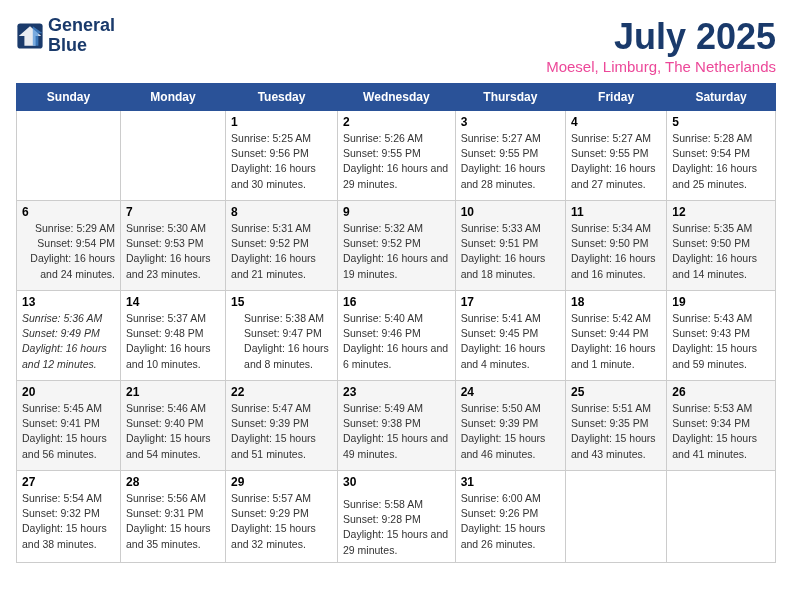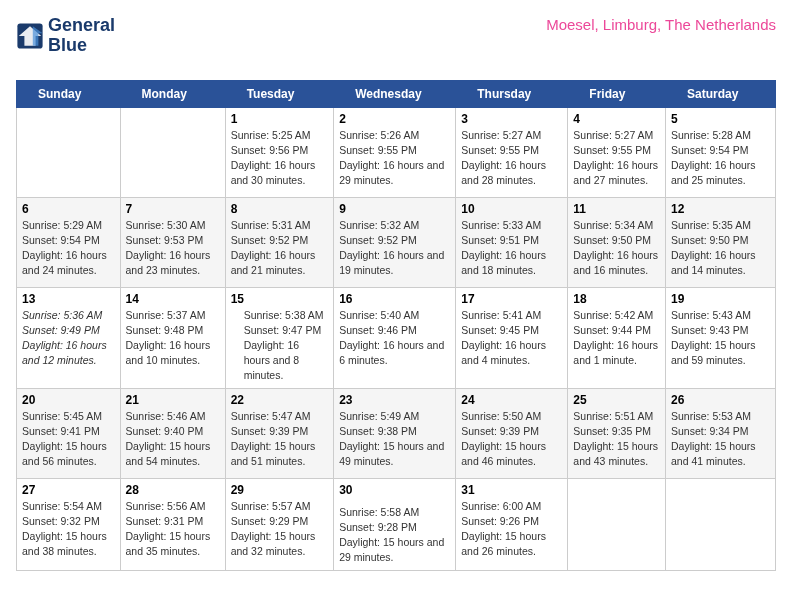--- a/index.html
+++ b/index.html
@@ -7,21 +7,21 @@
       font-family: Arial, sans-serif;
       background: #fff;
       width: 792px;
       min-height: 612px;
       padding: 16px;
     }
     .header {
       display: flex;
       justify-content: space-between;
       align-items: flex-start;
-      margin-bottom: 24px;
+      margin-bottom: 8px;
     }
     .logo {
       display: flex;
       align-items: center;
     }
     .logo-text {
       font-size: 18px;
       font-weight: bold;
       color: #1a3a6b;
       line-height: 1.1;
@@ -44,22 +44,22 @@
       color: #ec4899;
     }
     table {
       width: 100%;
       border-collapse: collapse;
       font-size: 11px;
     }
     thead tr th {
       background: #2a5298;
       color: #fff;
-      padding: 6px 21px;
-      text-align: left;
+      padding: 6px 6px;
+      text-align: center;
       font-size: 12px;
       font-weight: bold;
       border: 1px solid #2a5298;
     }
     tbody tr td {
       border: 1px solid #ccc;
       padding: 4px 5px;
       vertical-align: top;
       min-height: 70px;
       height: 90px;
@@ -96,20 +96,21 @@
       <rect x="2" y="2" width="36" height="36" rx="4" fill="#1a3a6b"></rect>
       <polygon points="20,6 36,20 28,20 28,34 12,34 12,20 4,20" fill="white" opacity="0.9"></polygon>
       <polygon points="24,6 38,16 32,16 32,34 24,34" fill="#4a90d9" opacity="0.7"></polygon>
     </svg>
     <div class="logo-text">
       <div>General</div>
       <div>Blue</div>
     </div>
   </div>
   <div class="title-block">
+    <div class="month-title">July 2025</div>
     <div class="location">Moesel, Limburg, The Netherlands</div>
   </div>
 </div>
 
 <table>
   <thead>
     <tr>
     <th>Sunday</th>
         <th>Monday</th>
         <th>Tuesday</th>
@@ -150,21 +151,21 @@
         <td>
           <div class="day-num">5</div>
           <div class="day-detail" style="white-space: pre-line;">Sunrise: 5:28 AM
 Sunset: 9:54 PM
 Daylight: 16 hours and 25 minutes.</div>
         </td>
       </tr>
       <tr>
         <td>
           <div class="day-num">6</div>
-          <div class="day-detail" style="white-space: pre-line;">Sunrise: 5:29 AM
+          <div class="day-detail" style="white-space: pre-line; text-align: right;">Sunrise: 5:29 AM
 Sunset: 9:54 PM
 Daylight: 16 hours and 24 minutes.</div>
         </td>
         <td>
           <div class="day-num">7</div>
           <div class="day-detail" style="white-space: pre-line;">Sunrise: 5:30 AM
 Sunset: 9:53 PM
 Daylight: 16 hours and 23 minutes.</div>
         </td>
         <td>

